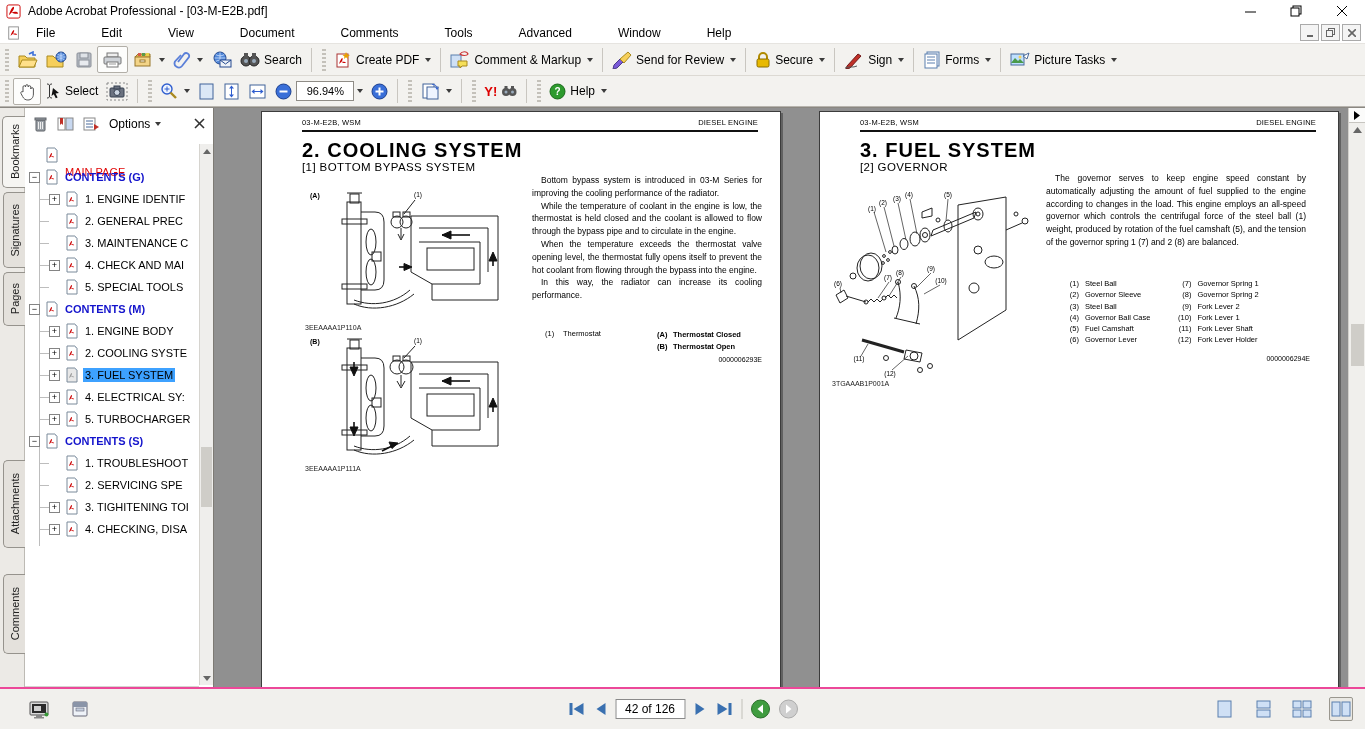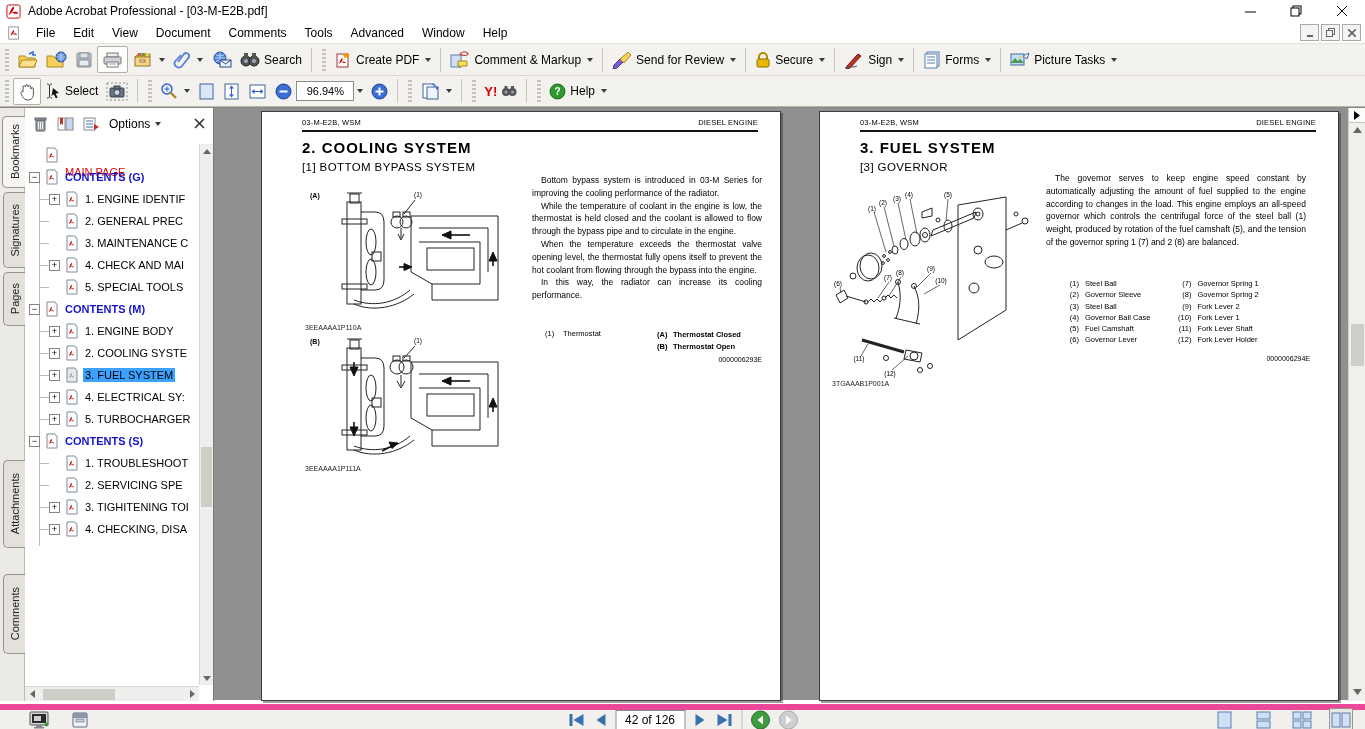--- a/index.html
+++ b/index.html
@@ -89,34 +89,34 @@
   .navtoggle { height:15px; border-bottom:1px solid #c7c5c0; display:flex; align-items:center; justify-content:center; background:#fbfbfa; }
   .dthumb { position:absolute; left:2px; width:13px; top:216px; height:42px; background:#cfcdc8; }
 
   .page { position:absolute; top:3px; width:520px; height:590px; background:#fff;
     border:1px solid #3c3c3c; box-shadow:2px 2px 0 rgba(40,40,40,.45); font-size:8.5px; }
   .page.pleft { left:47px; }
   .page.pright { left:605px; }
   .pghead { position:absolute; top:6px; left:40px; right:22px; display:flex; justify-content:space-between;
     font-size:7.5px; letter-spacing:.2px; }
   .pgrule { position:absolute; top:18px; left:40px; right:22px; border-top:2px solid #111; }
-  .pgtitle { position:absolute; top:27px; left:40px; font-size:15px; font-weight:bold; letter-spacing:1px; }
+  .pgtitle { position:absolute; top:27px; left:40px; font-size:20px; font-weight:bold; letter-spacing:1px; }
   .pgsub { position:absolute; top:49px; left:40px; font-size:11.5px; font-weight:normal; letter-spacing:.4px; }
   .figcap { position:absolute; font-size:7px; color:#222; }
   .coltext p { font-size:8.5px; line-height:12.8px; text-align:justify; text-indent:9px; }
   .legend { font-size:7.5px; }
   .legend .n { display:inline-block; width:16px; }
   .pcode { position:absolute; text-align:right; font-size:7px; }
   .parts { position:absolute; display:flex; gap:22px; font-size:7.5px; line-height:11.3px; }
   .parts .n { display:inline-block; width:19px; text-align:right; margin-right:6px; }
   svg text { font-family:"Liberation Sans",sans-serif; }
 
   
-  .statusbar { position:absolute; bottom:0; left:0; width:1365px; height:25px; background:#f1f0ed;
-    border-top:6px solid #ec4899; display:flex; align-items:center; }
+  .statusbar { position:absolute; bottom:0; left:0; width:1365px; height:42px; background:#f1f0ed;
+    border-top:2px solid #ec4899; display:flex; align-items:center; }
   .nav { position:absolute; left:50%; transform:translateX(-50%); display:flex; align-items:center; gap:8px; }
   .pagebox { width:70px; height:20px; border:1px solid #8a8a8a; background:#fff; font-size:12px;
     display:flex; align-items:center; justify-content:center; }
   .vmodes { margin-left:auto; display:flex; gap:15px; margin-right:12px; align-items:center; }
   .vmode { width:24px; height:24px; display:flex; align-items:center; justify-content:center; }
   .vmode.pressed { border:1px solid #9a978f; background:#e9e8e4; border-radius:2px; }
   .sseps { width:1px; height:20px; background:#c2bfb9; }
 </style>
 </head>
 <body>
@@ -146,21 +146,21 @@
       </svg>
     </div>
   </div>
 </div>
 
 <div class="menubar">
   <svg class="menu-pdf-icon" viewBox="0 0 16 16">
     <rect x="2" y="1" width="11" height="14" fill="#fff" stroke="#888"></rect>
     <path d="M4 11 C5.5 7 7 4.5 7.8 4.5 C8.6 4.5 8.4 7 6.5 9 C8.6 8.4 11 8.6 11.6 9.8 C10 10.6 7.9 9.6 6.5 9 C5.7 9.8 4.8 10.5 4 11 Z" fill="#c00"></path>
   </svg>
-  <div style="display:flex;">
+  <div style="display:flex;gap:28px;">
 
       <span class="menu-item">File</span>
 
       <span class="menu-item">Edit</span>
 
       <span class="menu-item">View</span>
 
       <span class="menu-item">Document</span>
 
       <span class="menu-item">Comments</span>
@@ -829,21 +829,21 @@
       <div class="pcode" style="left:270px; top:244px; width:230px;">0000006293E</div>
     </div>
 
     <div class="page pright">
       <div class="pghead">
         <span>03-M-E2B, WSM</span>
         <span>DIESEL  ENGINE</span>
       </div>
       <div class="pgrule"></div>
       <div class="pgtitle">3.  FUEL  SYSTEM</div>
-      <div class="pgsub">[3]  GOVERNOR</div>
+      <div class="pgsub">[2]  GOVERNOR</div>
 
       <svg class="abs" style="left:8px; top:78px;" width="225" height="190" viewBox="0 0 225 190">
         <g fill="none" stroke="#222" stroke-width="1">
           <polygon points="130,15 178,7 178,120 130,150"></polygon>
           <ellipse cx="166" cy="72" rx="9" ry="6"></ellipse>
           <circle cx="150" cy="60" r="4"></circle>
             <circle cx="146" cy="98" r="5"></circle>
           <line x1="178" y1="40" x2="194" y2="33"></line>
             <circle cx="197" cy="31" r="3"></circle>
             <circle cx="188" cy="24" r="2"></circle>

